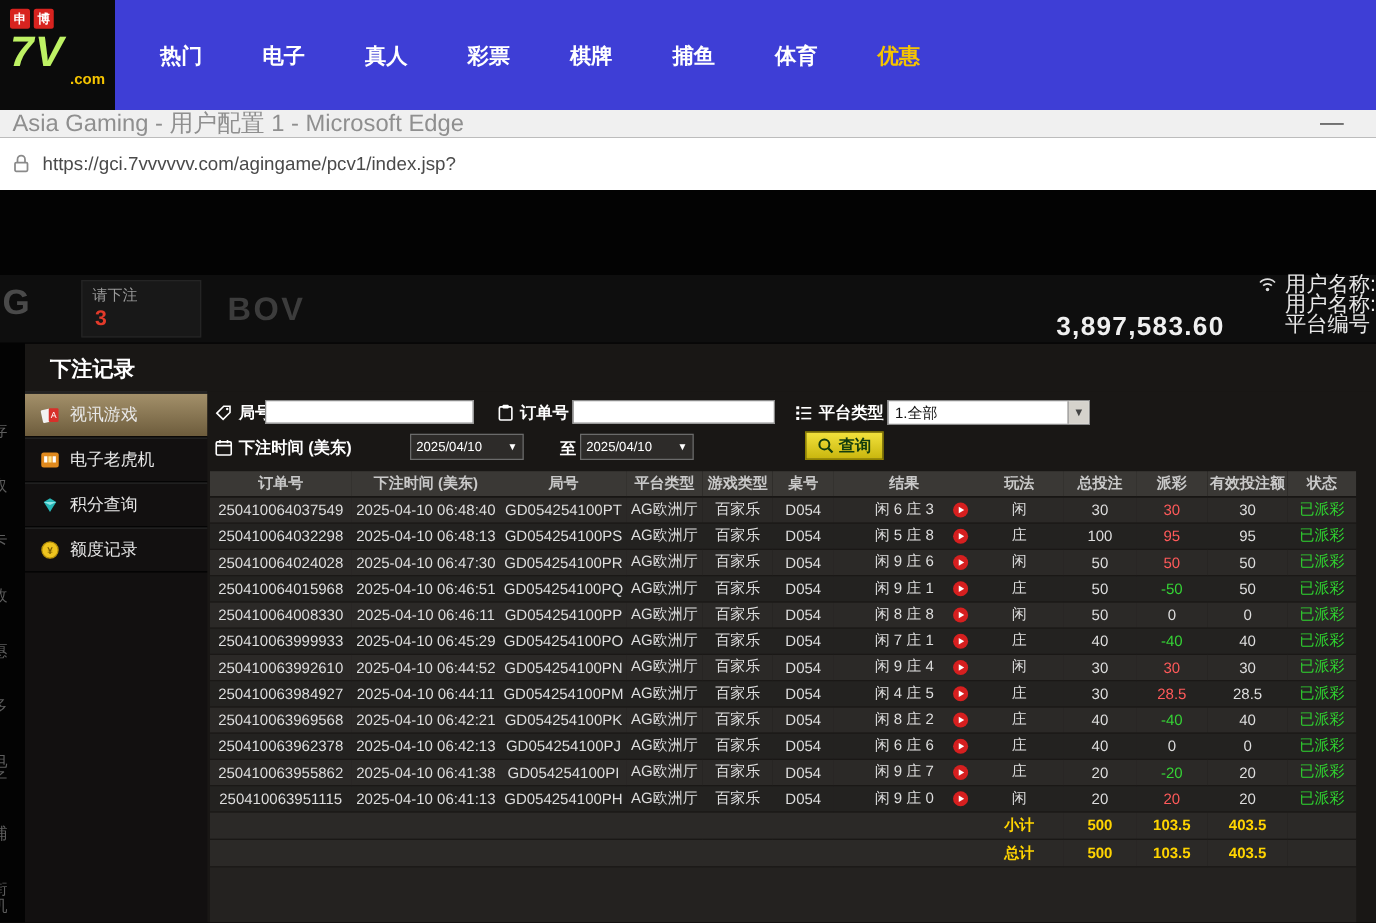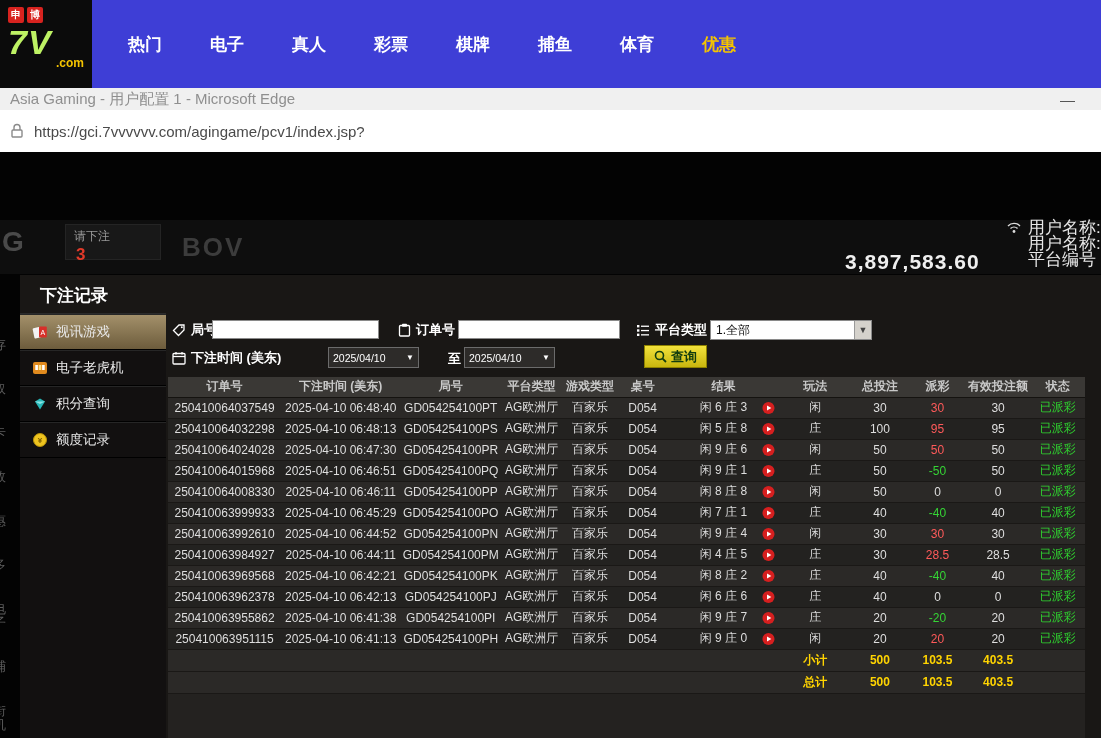--- a/index.html
+++ b/index.html
@@ -20,36 +20,36 @@
   .logo-suffix { color:#f5c400; font-size:12px; font-weight:bold;
           text-align:right; margin-top:-5px; }
   .nav-items { display:flex; margin-left:12px; }
   .nav-item { color:#fff; font-size:17px; font-weight:bold; padding:0 24px;
           cursor:pointer; white-space:nowrap; }
   .nav-item.hl { color:#f5c400; }
 
   
   .titlebar { position:absolute; top:88px; left:0; width:100%; height:22px;
           background:#f0f0f0; display:flex; align-items:center;
-          padding:0 10px; font-size:15px; color:#8f8f8f; }
+          padding:0 10px; font-size:19px; color:#8f8f8f; }
   .titlebar .min { margin-left:auto; margin-right:16px; color:#555; cursor:pointer; }
 
   
   .addressbar { position:absolute; top:110px; left:0; width:100%; height:42px;
           background:#fff; display:flex; align-items:center; padding:0 10px; }
   .addressbar .url { font-size:15px; color:#4a4a4a; margin-left:10px; }
 
   
   .gamearea { position:absolute; top:152px; left:0; width:100%; height:586px;
           background:#030303; }
   .game-strip { position:absolute; left:0; top:68px; width:100%; height:54px;
           background:#0e0e0e; }
   .g-logo { position:absolute; left:2px; top:74px; color:#4a4a4a;
           font-size:28px; font-weight:bold; }
-  .bet-thumb { position:absolute; left:65px; top:72px; width:96px; height:36px;
+  .bet-thumb { position:absolute; left:65px; top:72px; width:96px; height:46px;
           background:#181818; border:1px solid #242424; }
   .bet-prompt { color:#9a9a9a; font-size:12px; margin:3px 0 0 8px; }
   .countdown { color:#e23a2a; font-size:17px; font-weight:bold; margin-left:10px; }
   .bov { position:absolute; left:182px; top:80px; color:#3c3c3c; font-size:26px;
           font-weight:bold; letter-spacing:2px; }
   .big-number { position:absolute; left:845px; top:98px; color:#efefef;
           font-size:21px; font-weight:bold; letter-spacing:1px; }
   .wifi { position:absolute; left:1006px; top:68px; }
   .right-info { position:absolute; left:1028px; top:68px; color:#e8e8e8;
           font-size:17px; line-height:16px; white-space:nowrap; }

